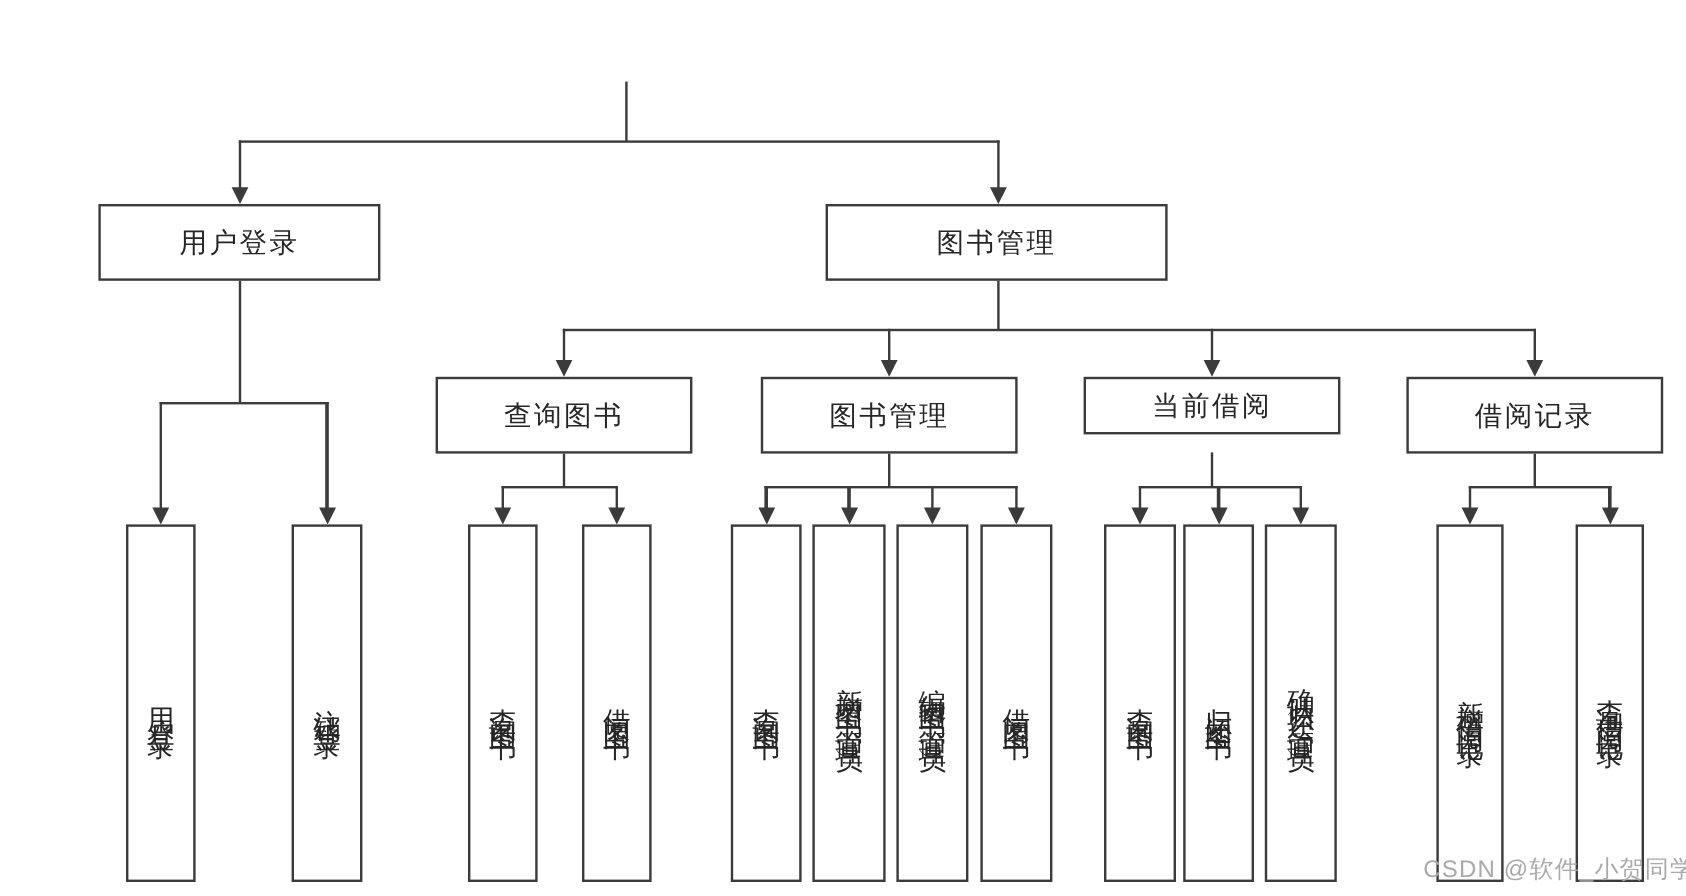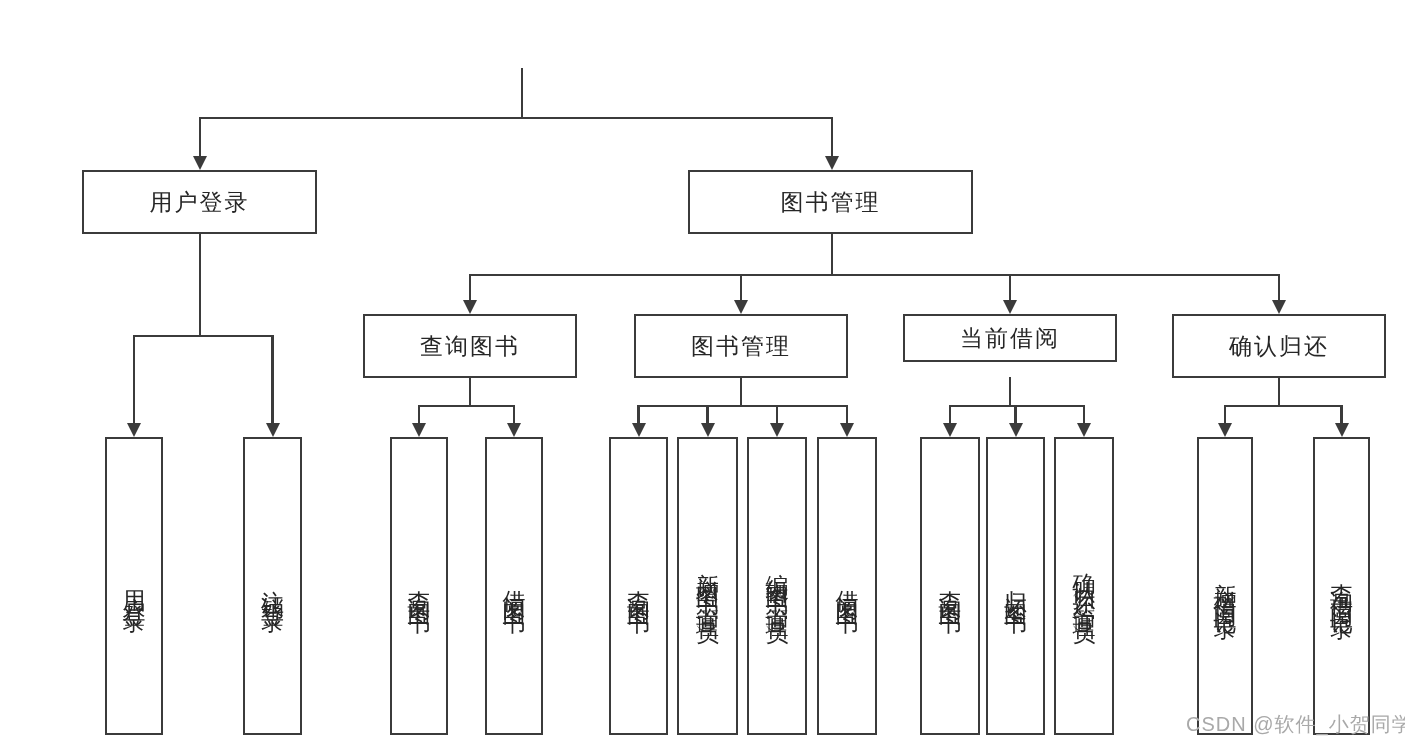--- a/index.html
+++ b/index.html
@@ -104,21 +104,21 @@
   <div class="box hbox" style="left:363px;top:314px;width:214px;height:64px">
     <span>查询图书</span>
   </div>
   <div class="box hbox" style="left:634px;top:314px;width:214px;height:64px">
     <span>图书管理</span>
   </div>
   <div class="box hbox" style="left:903px;top:314px;width:214px;height:48px">
     <span>当前借阅</span>
   </div>
   <div class="box hbox" style="left:1172px;top:314px;width:214px;height:64px">
-    <span>确认归还</span>
+    <span>借阅记录</span>
   </div>
 
   <div class="box" style="left:105px;top:437px;width:58px;height:298px">
     <span class="vtext">用户登录</span>
   </div>
   <div class="box" style="left:243px;top:437px;width:59px;height:298px">
     <span class="vtext">注销登录</span>
   </div>
   <div class="box" style="left:390px;top:437px;width:58px;height:298px">
     <span class="vtext">查询图书</span>

